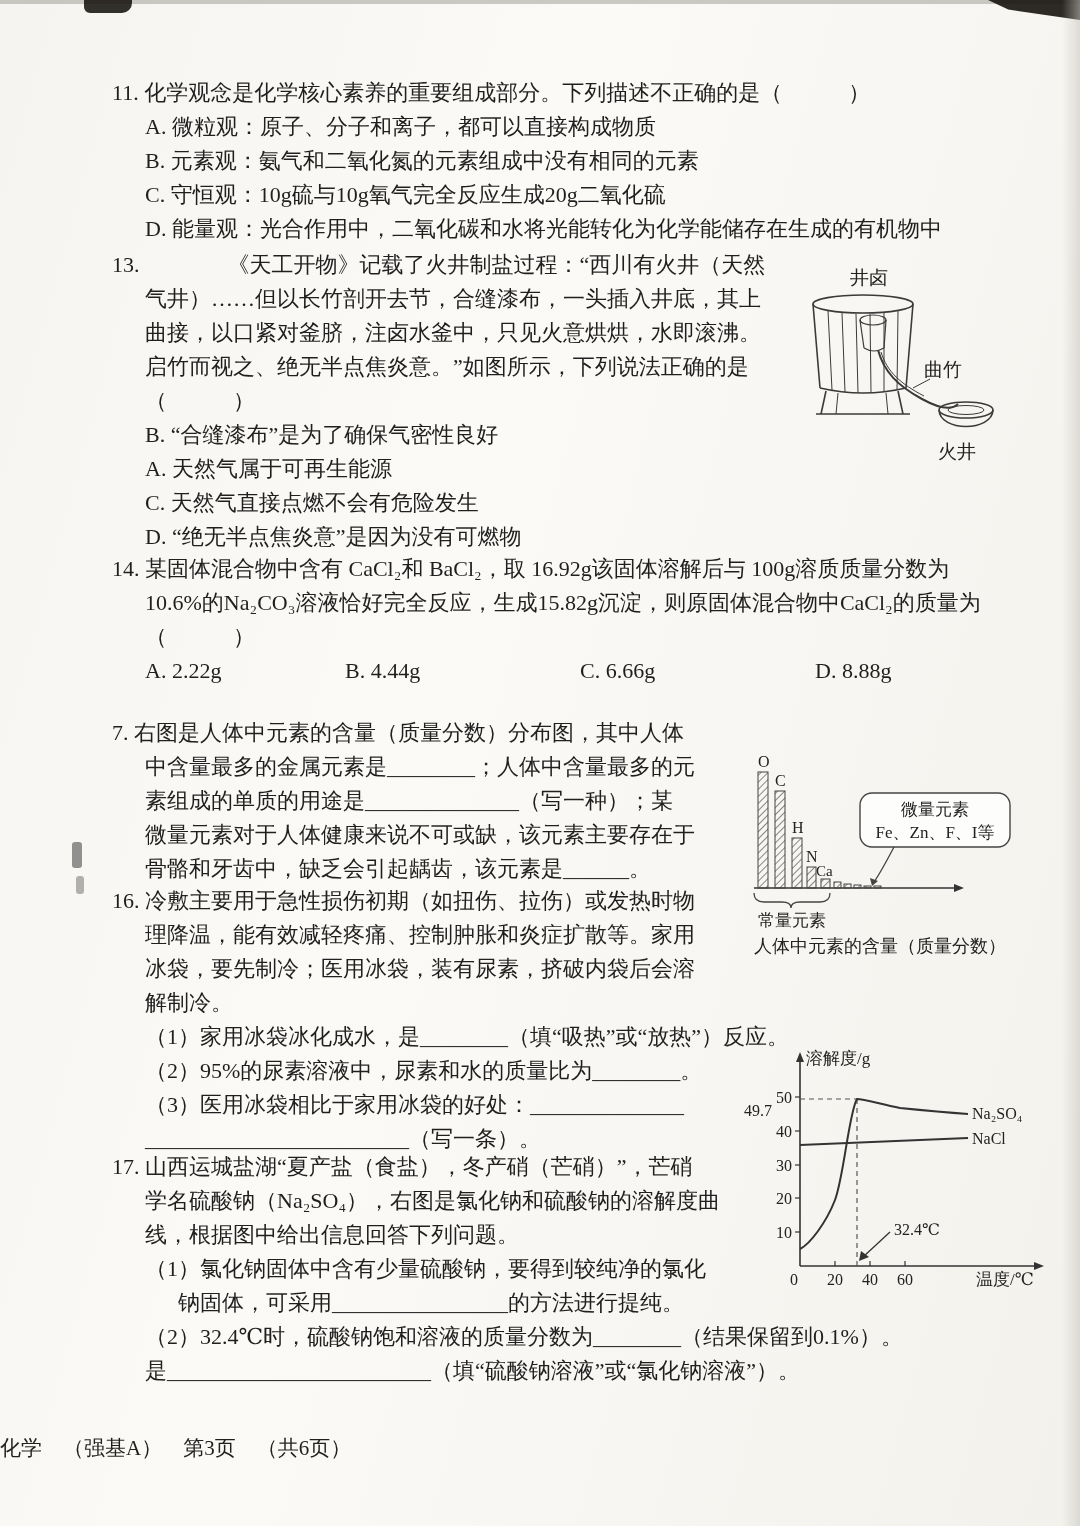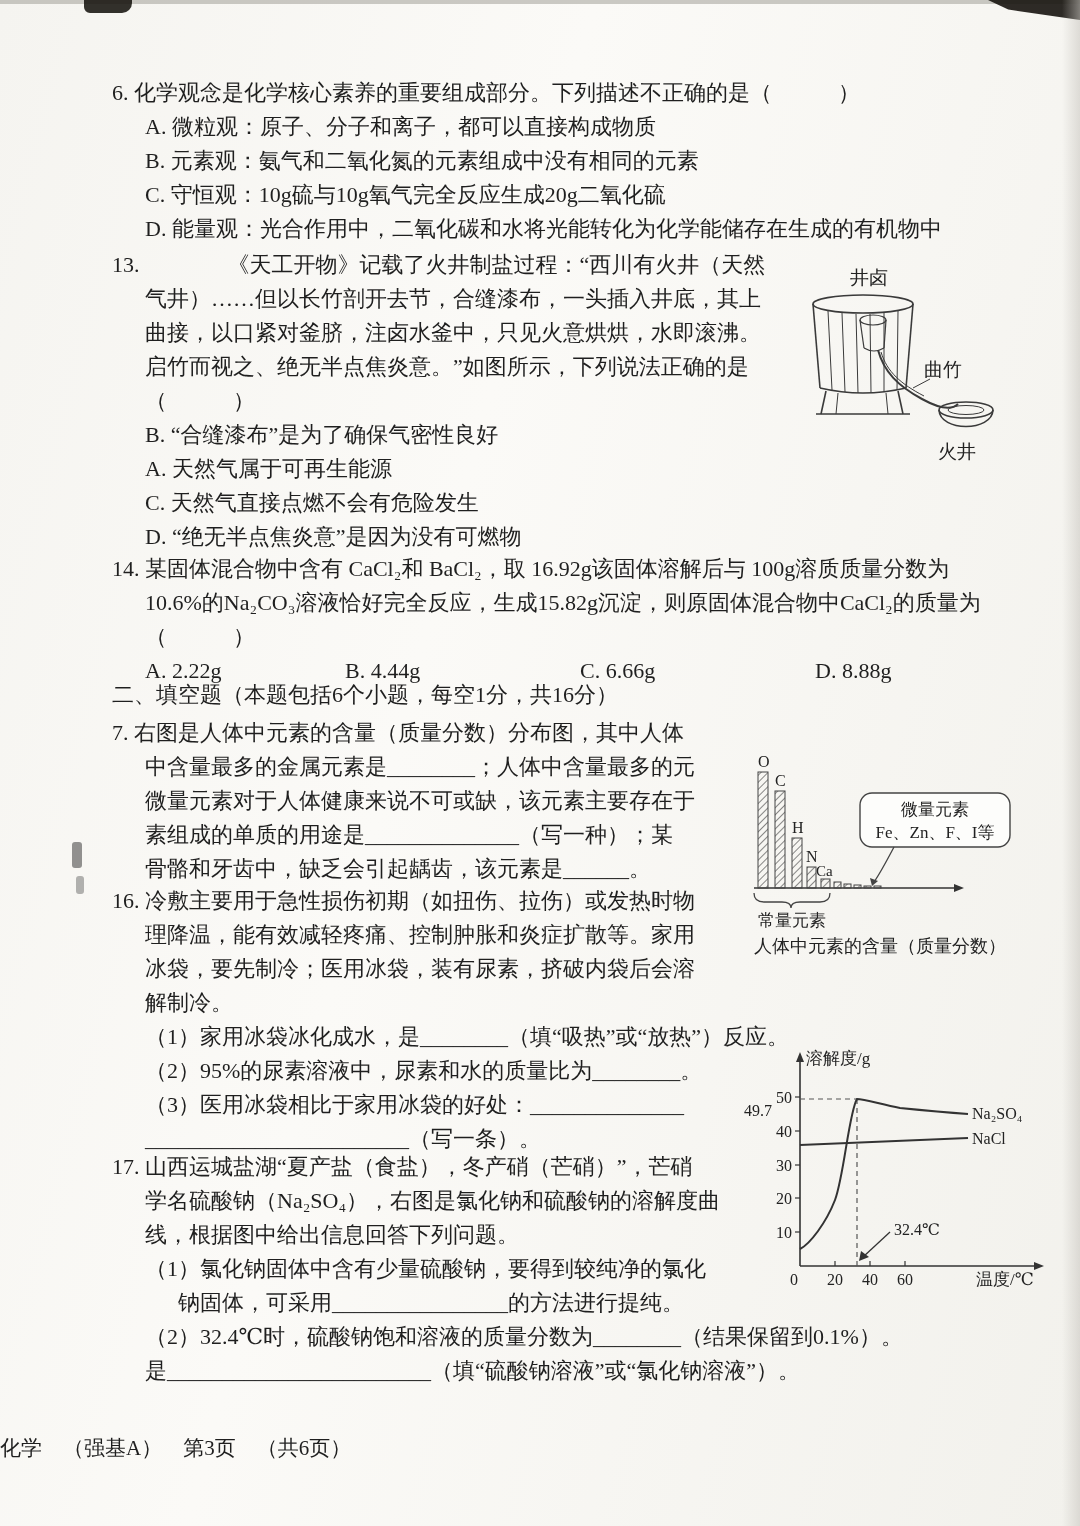--- a/index.html
+++ b/index.html
@@ -33,21 +33,21 @@
 <div class="page">
 
   <div class="artifact top-strip"></div>
   <div class="artifact corner-left"></div>
   <div class="artifact corner-right"></div>
   <div class="artifact edge-dash1"></div>
   <div class="artifact edge-dash2"></div>
   <div class="artifact right-edge"></div>
 
   <div class="block" style="left:112px; top:76px;">
-    <div class="line">6. 化学观念是化学核心素养的重要组成部分。下列描述不正确的是（　　　）</div>
+    <div class="line">11. 化学观念是化学核心素养的重要组成部分。下列描述不正确的是（　　　）</div>
     <div class="line ind1">A. 微粒观：原子、分子和离子，都可以直接构成物质</div>
     <div class="line ind1">B. 元素观：氨气和二氧化氮的元素组成中没有相同的元素</div>
     <div class="line ind1">C. 守恒观：10g硫与10g氧气完全反应生成20g二氧化硫</div>
     <div class="line ind1">D. 能量观：光合作用中，二氧化碳和水将光能转化为化学能储存在生成的有机物中</div>
   </div>
 
   <div class="block" style="left:112px; top:248px;">
     <div class="line"><span>13.</span><span style="margin-left:88px;">《天工开物》记载了火井制盐过程：“西川有火井（天然</span></div>
     <div class="line ind1">气井）……但以长竹剖开去节，合缝漆布，一头插入井底，其上</div>
     <div class="line ind1">曲接，以口紧对釜脐，注卤水釜中，只见火意烘烘，水即滚沸。</div>
@@ -105,29 +105,26 @@
     <div class="line ind1">10.6%的Na₂CO₃溶液恰好完全反应，生成15.82g沉淀，则原固体混合物中CaCl₂的质量为</div>
     <div class="line ind1">（　　　）</div>
     <div class="line optrow">
       <span style="left:33px;">A. 2.22g</span>
       <span style="left:233px;">B. 4.44g</span>
       <span style="left:468px;">C. 6.66g</span>
       <span style="left:703px;">D. 8.88g</span>
     </div>
   </div>
 
-  <div class="block" style="left:112px; top:678px;">
-    <div class="line">二、填空题（本题包括6个小题，每空1分，共16分）</div>
-  </div>
 
   <div class="block" style="left:112px; top:716px;">
     <div class="line">7. 右图是人体中元素的含量（质量分数）分布图，其中人体</div>
     <div class="line ind1">中含量最多的金属元素是________；人体中含量最多的元</div>
+    <div class="line ind1">素组成的单质的用途是______________（写一种）；某</div>
     <div class="line ind1">微量元素对于人体健康来说不可或缺，该元素主要存在于</div>
-    <div class="line ind1">素组成的单质的用途是______________（写一种）；某</div>
     <div class="line ind1">骨骼和牙齿中，缺乏会引起龋齿，该元素是______。</div>
   </div>
 
   <div class="fig" style="left:742px; top:720px; width:285px; height:245px;">
     <svg width="285" height="245" viewBox="0 0 285 245">
       <defs>
         <pattern id="hatch" width="5" height="5" patternUnits="userSpaceOnUse" patternTransform="rotate(45)">
           <line x1="0" y1="0" x2="0" y2="5" stroke="#555" stroke-width="1.4"></line>
         </pattern>
       </defs>

